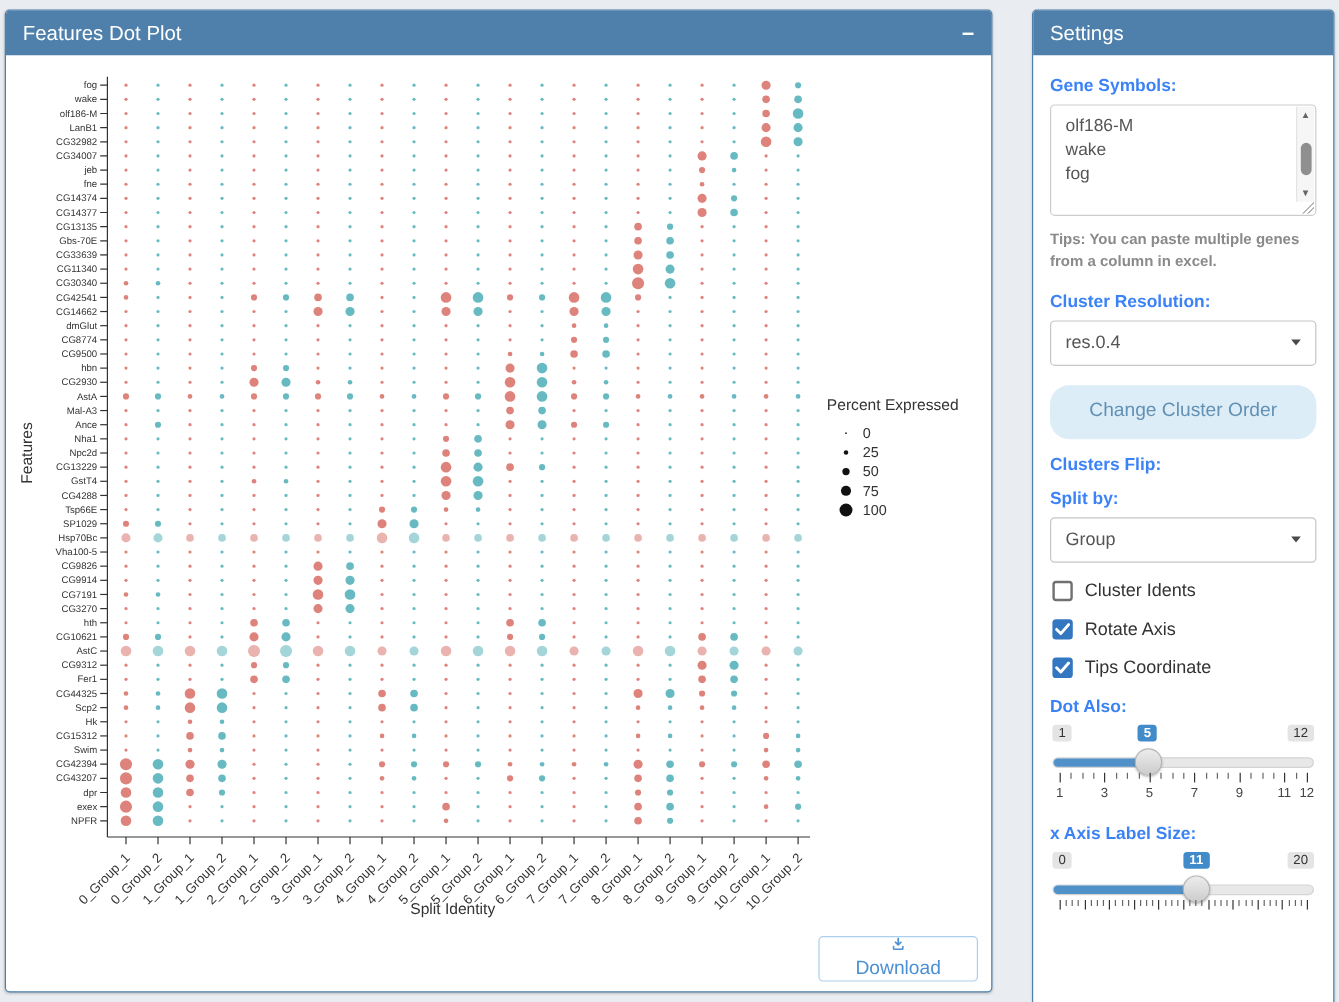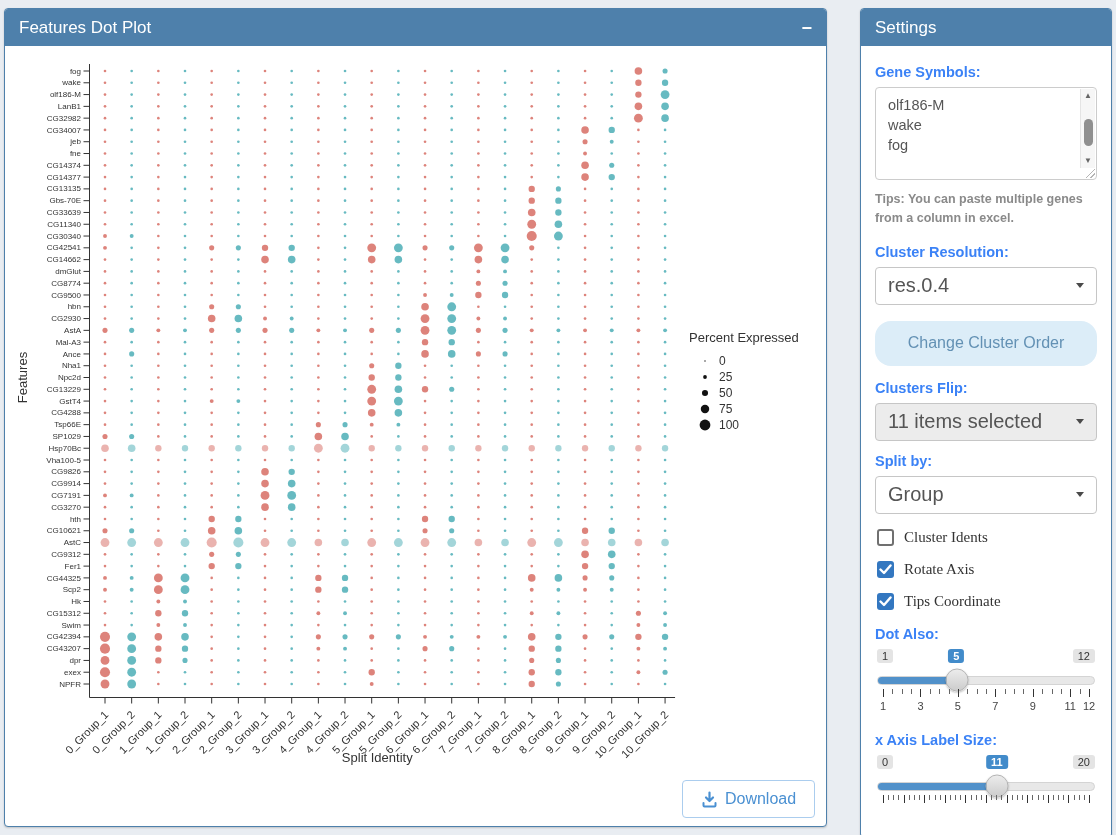--- a/index.html
+++ b/index.html
@@ -26,20 +26,21 @@
   #plot-body { position:relative; height:781px; }
   #plot-svg { position:absolute; left:0; top:0; }
 
   #download-btn {
     position:absolute; right:11px; bottom:9px;
     width:133px; height:38px; background:#fff;
     border:1px solid #abcdee; border-radius:4px;
     color:#4a90d2; font-size:16px;
     display:flex; align-items:center; justify-content:center; gap:7px;
     cursor:pointer;
+    flex-direction:column;
   }
 
   #settings-panel { left:860px; top:8px; width:252px; height:830px; }
   .settings-body { padding:10px 14px; }
   .field-label { font-size:14.5px; font-weight:bold; color:#3b82f6; margin:8px 0 7px; }
 
   
   .genebox {
     position:relative; border:1px solid #cccccc; border-radius:4px;
     height:93px; background:#fff; overflow:hidden;
@@ -56,32 +57,32 @@
   .genebox .resize {
     position:absolute; right:1px; bottom:1px; width:10px; height:10px; cursor:nwse-resize;
     background:linear-gradient(135deg, transparent 0 50%, #b5b5b5 50% 58%, transparent 58% 72%, #b5b5b5 72% 80%, transparent 80%);
   }
 
   .help-text { margin-top:10px; font-size:12.5px; font-weight:bold; color:#8a8a8a; line-height:1.5; }
 
   .select {
     height:38px; border:1px solid #c6c6c6; border-radius:4px; background:#fff;
     display:flex; align-items:center; justify-content:space-between;
-    padding:0 12px; font-size:20px; color:#555; cursor:pointer; margin-bottom:4px;
+    padding:0 12px; font-size:15px; color:#555; cursor:pointer; margin-bottom:4px;
   }
   .select.gray { background:#ececec; }
   .caret { width:0; height:0; border-left:4.5px solid transparent; border-right:4.5px solid transparent; border-top:5.5px solid #4a4a4a; }
 
   .order-btn {
     margin:16px 0 6px; height:45px; background:#dcedf8; border:none; border-radius:16px;
     width:100%; color:#6391b4; font-size:16px; cursor:pointer;
     display:flex; align-items:center; justify-content:center;
   }
 
-  .cb-row { display:flex; align-items:center; gap:10px; margin:15px 2px; font-size:15px; color:#333; cursor:pointer;font-family:Liberation Serif, serif; }
+  .cb-row { display:flex; align-items:center; gap:10px; margin:15px 2px; font-size:15px; color:#333; cursor:pointer; }
   .cb { width:17px; height:17px; border-radius:3px; flex:0 0 auto; position:relative; }
   .cb.off { background:#fff; border:2px solid #707070; }
   .cb.on  { background:#3377c0; }
   .cb.on svg { position:absolute; left:2px; top:3px; }
 
   
   .slider { position:relative; margin:4px 2px 0; }
   .sl-badges { position:relative; height:20px; }
   .sl-badge { position:absolute; top:0; font-size:11px; padding:1px 5px; border-radius:3px; background:#e4e4e4; color:#333; }
   .sl-badge.min { left:0; } .sl-badge.max { right:0; }
@@ -1473,24 +1474,20 @@
 
     <div class="field-label" style="margin-top:16px">Cluster Resolution:</div>
     <div class="select">
       <span>res.0.4</span>
       <span class="caret"></span>
     </div>
 
     <button class="order-btn">Change Cluster Order</button>
 
     <div class="field-label" style="margin-top:14px">Clusters Flip:</div>
-    <div class="select gray">
-      <span>11 items selected</span>
-      <span class="caret"></span>
-    </div>
 
     <div class="field-label" style="margin-top:12px">Split by:</div>
     <div class="select">
       <span>Group</span>
       <span class="caret"></span>
     </div>
 
     <div id="cb-container">
         <label class="cb-row">
           <span class="cb off"></span>

